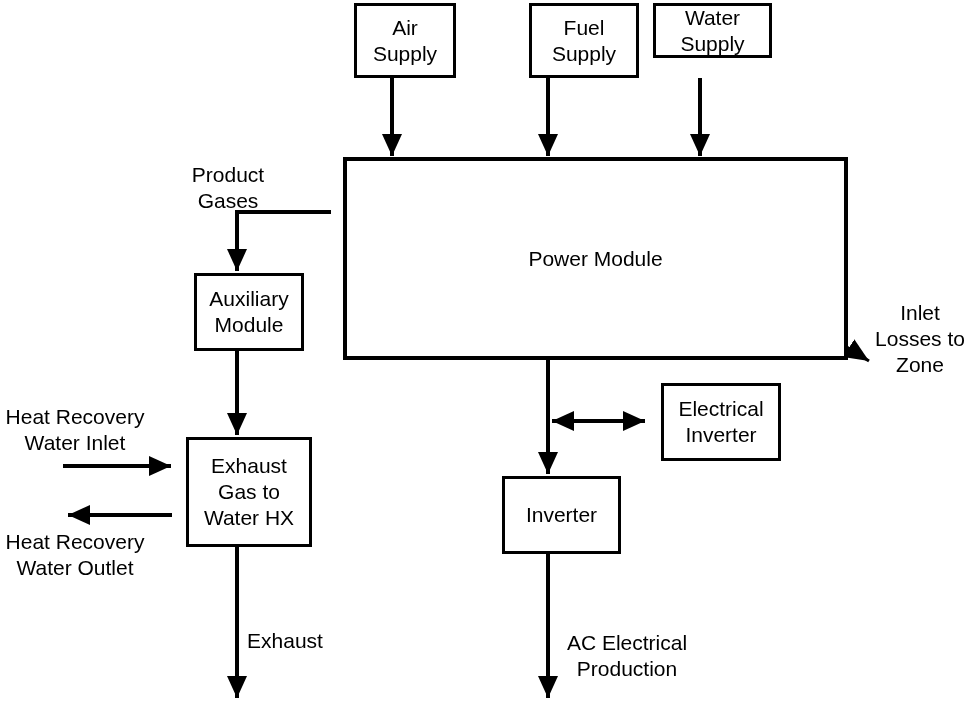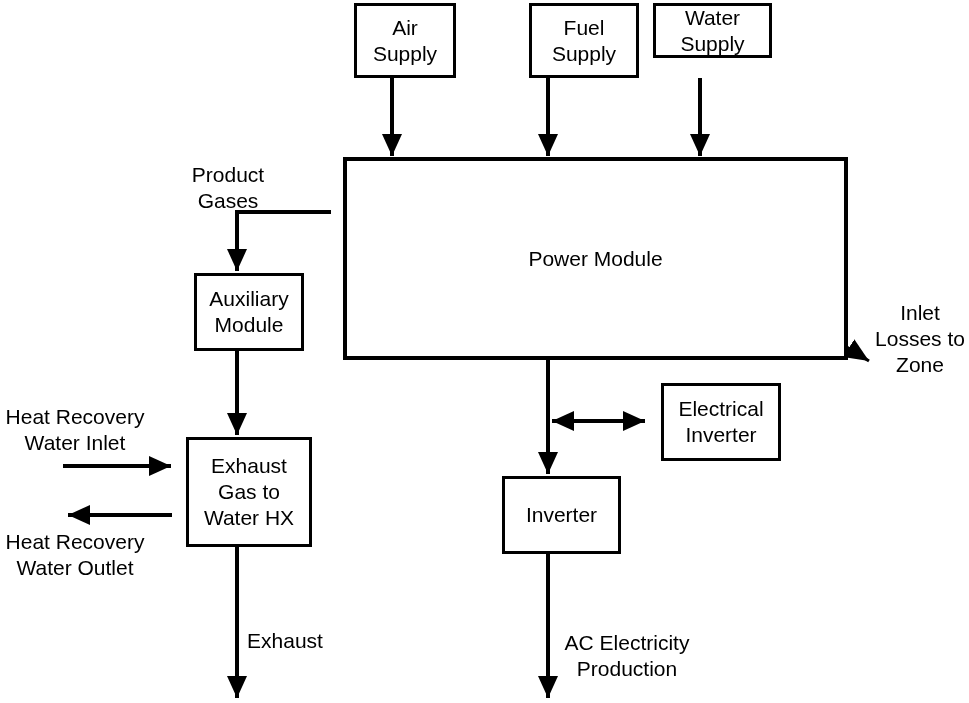--- a/index.html
+++ b/index.html
@@ -101,19 +101,19 @@
 Inverter</div>
   <div class="box" style="left:489px; top:476px; width:119px; height:78px;">Inverter</div>
 
   <div class="flabel" style="left:153px; top:162px; width:150px;">Product
 Gases</div>
   <div class="flabel" style="left:0px; top:404px; width:150px;">Heat Recovery
 Water Inlet</div>
   <div class="flabel" style="left:0px; top:529px; width:150px;">Heat Recovery
 Water Outlet</div>
   <div class="flabel" style="left:230px; top:628px; width:110px;">Exhaust</div>
-  <div class="flabel" style="left:558px; top:630px; width:138px;">AC Electricity
+  <div class="flabel" style="left:558px; top:630px; width:138px;">AC Electrical
 Production</div>
   <div class="flabel" style="left:871px; top:300px; width:98px;">Inlet
 Losses to
 Zone</div>
 
 </div>
 
 </body></html>

